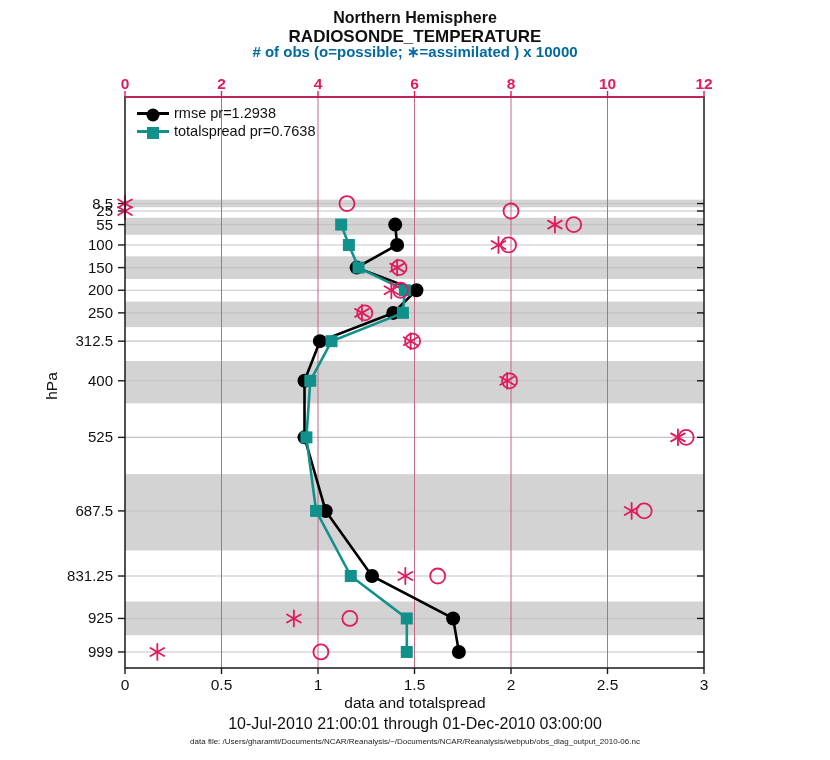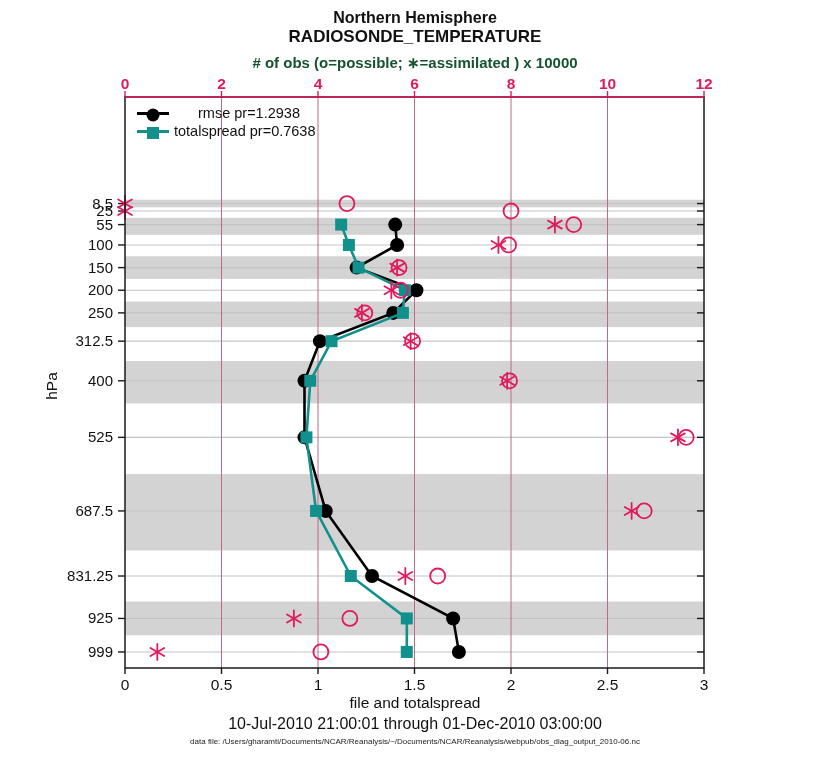--- a/index.html
+++ b/index.html
@@ -3,29 +3,29 @@
 <meta charset="utf-8">
 <style>
   html,body{margin:0;padding:0;background:#fff;}
   #stage{position:relative;width:830px;height:760px;background:#ffffff;overflow:hidden;
          font-family:"Liberation Sans",sans-serif;}
   #plot-svg{position:absolute;left:0;top:0;}
   .abs{position:absolute;}
   .ctr{left:0;width:830px;text-align:center;}
   .title1{top:9px;font:bold 16px "Liberation Sans",sans-serif;color:#111;}
   .title2{top:27px;font:bold 17px "Liberation Sans",sans-serif;color:#111;}
-  .obslabel{top:54px;font:bold 15px "Liberation Sans",sans-serif;color:#14532d;}
+  .obslabel{top:43px;font:bold 15px "Liberation Sans",sans-serif;color:#0369a1;}
   .xlabel{top:694px;font:15.5px "Liberation Sans",sans-serif;color:#111;}
   .timespan{top:715px;font:16px "Liberation Sans",sans-serif;color:#111;}
   .datafile{top:737px;font:8px "Liberation Sans",sans-serif;color:#222;}
   .hpa{left:30px;top:377px;width:44px;text-align:center;
        font:15.5px "Liberation Sans",sans-serif;color:#111;
        transform:rotate(-90deg);}
   .leg-row{position:absolute;left:137px;height:18px;display:flex;align-items:center;}
-  .leg-row1{top:104px;gap:24px;}
+  .leg-row1{top:104px;}
   .leg-row2{top:122px;}
   .leg-line{position:relative;width:32px;height:0;border-top:3px solid #000;}
   .leg-line.teal{border-top-color:#12918c;}
   .leg-mark{position:absolute;left:50%;top:50%;transform:translate(-50%,-50%);}
   .leg-circle{width:13px;height:13px;border-radius:50%;background:#000;}
   .leg-square{width:12px;height:12px;background:#12918c;}
   .leg-label{margin-left:5px;font:14.5px "Liberation Sans",sans-serif;color:#111;white-space:nowrap;}
 </style>
 </head>
 <body>
@@ -246,16 +246,16 @@
     <span class="leg-label">rmse pr=1.2938</span>
   </div>
   <div class="leg-row leg-row2">
     <span class="leg-line teal">
         <span class="leg-mark leg-square"></span>
       </span>
     <span class="leg-label">totalspread pr=0.7638</span>
   </div>
 
   <div class="abs hpa">hPa</div>
-  <div class="abs ctr xlabel">file and totalspread</div>
+  <div class="abs ctr xlabel">data and totalspread</div>
   <div class="abs ctr timespan">10-Jul-2010 21:00:01 through 01-Dec-2010 03:00:00</div>
   <div class="abs ctr datafile">data file: /Users/gharamti/Documents/NCAR/Reanalysis/~/Documents/NCAR/Reanalysis/webpub/obs_diag_output_2010-06.nc</div>
 </div>
 
 </body></html>

